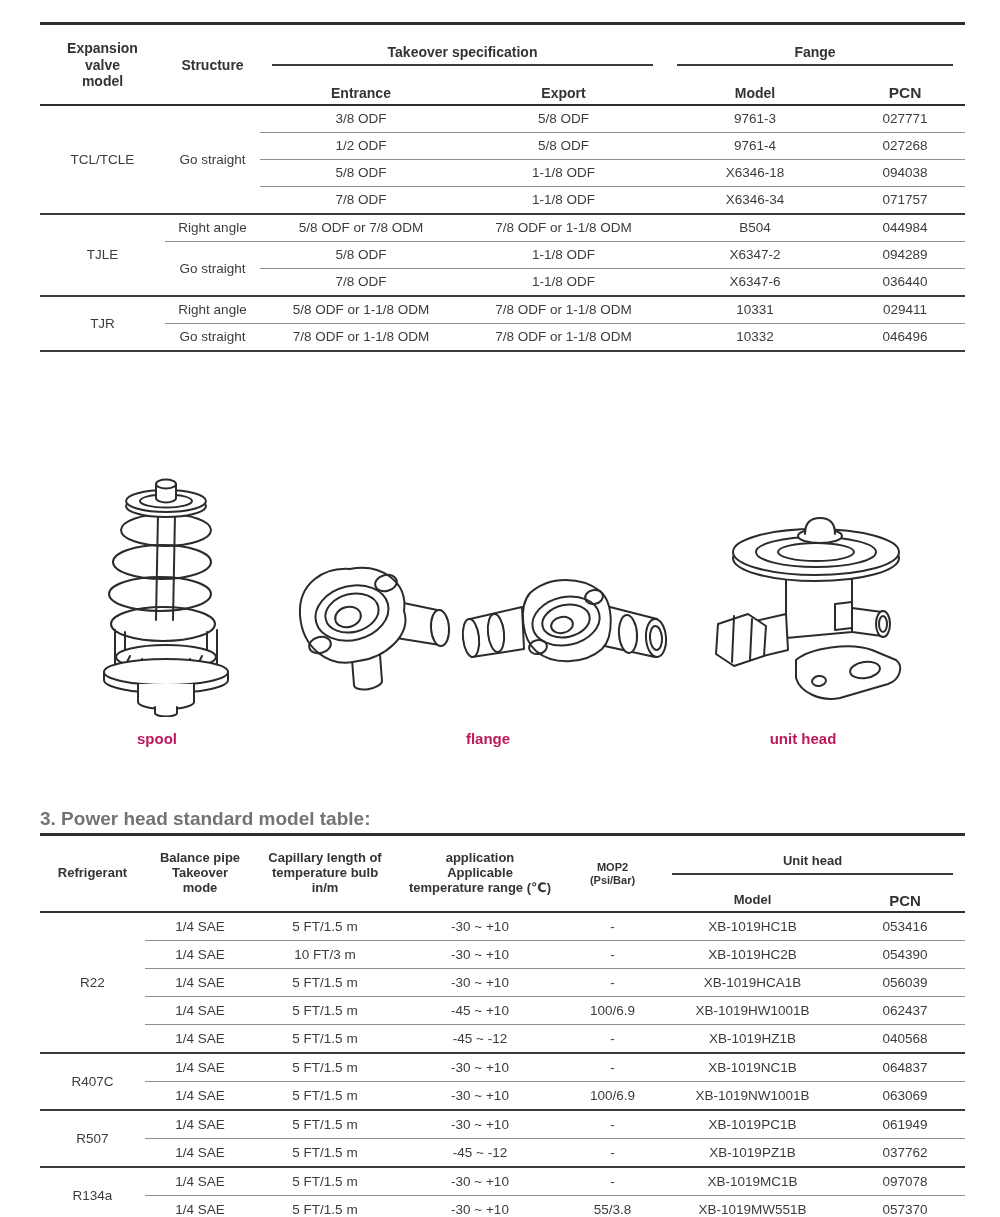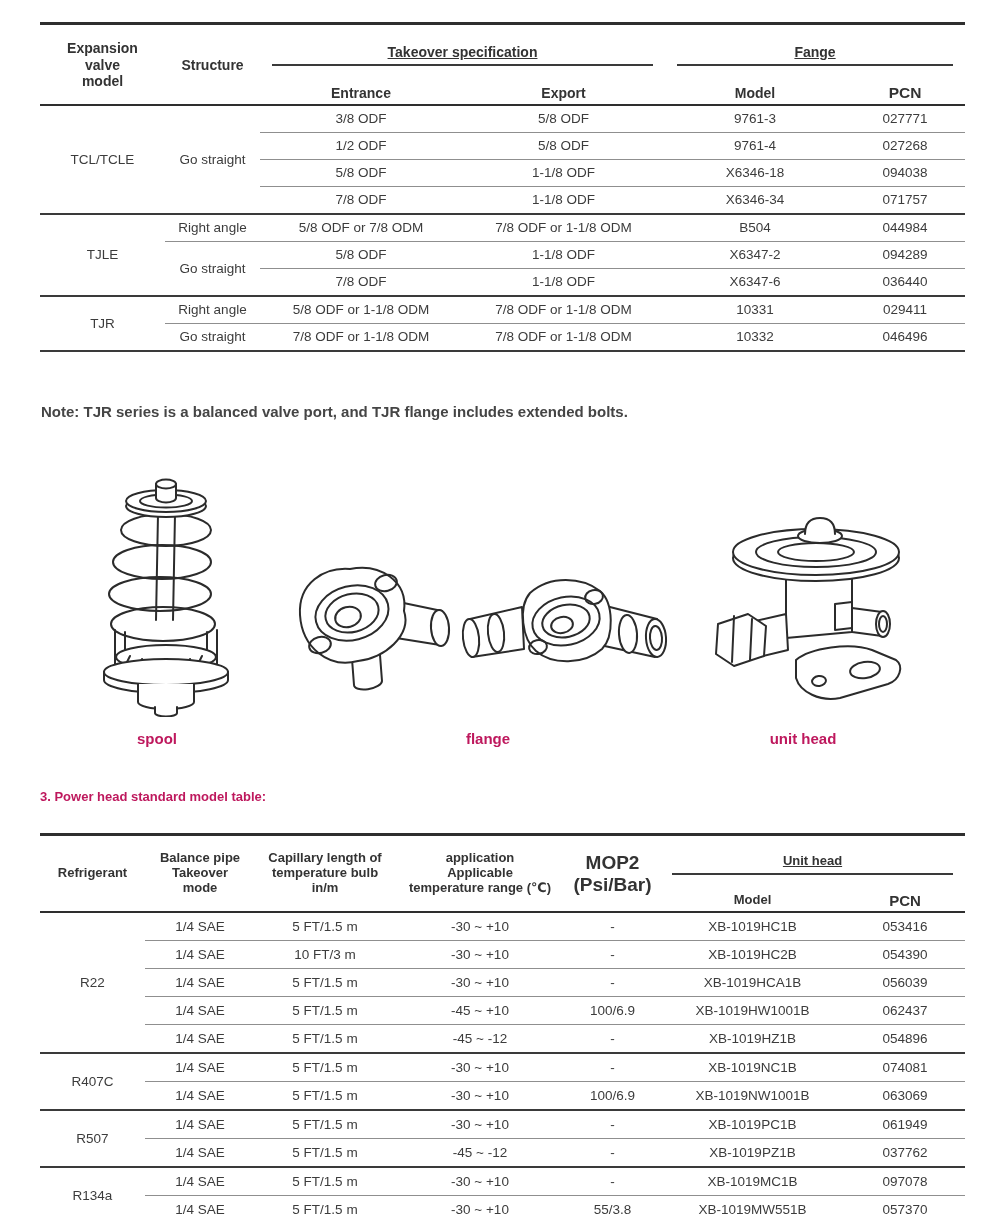--- a/index.html
+++ b/index.html
@@ -6,34 +6,34 @@
   .page{
     position:relative;width:1000px;height:1217px;background:#fff;overflow:hidden;
     font-family:"Liberation Sans","DejaVu Sans",sans-serif;color:#3c3c3c;
   }
   
   table{border-collapse:collapse;table-layout:fixed;width:925px;}
   th,td{text-align:center;vertical-align:middle;padding:2px 4px;font-size:13.5px;line-height:1.15;}
   thead th{font-weight:700;color:#333;font-size:14px;white-space:pre-line;}
   thead tr:first-child th{border-top:3px solid #2e2e2e;}
   th.leaf,th.span2{border-bottom:2.4px solid #2e2e2e;}
-  th.group{padding:3px 0 0 0;text-decoration:underline;}
+  th.group{padding:3px 0 0 0;}
   .grp-underline{display:block;border-bottom:2.3px solid #3a3a3a;margin:0 12px;padding-bottom:4px;}
   tbody td{border-bottom:1.4px solid #8f8f8f;height:22px;}
   tr.sec-end td{border-bottom:2.4px solid #3a3a3a;margin-top:24px;}
   td.secb{border-bottom:2.4px solid #3a3a3a;}
   #t1-wrap{position:absolute;left:40px;top:22px;}
   #t2-wrap{position:absolute;left:40px;top:833px;}
   #t2-wrap thead th{font-size:13px;}
-  #t2-wrap thead th.mop{font-size:19px;}
+  #t2-wrap thead th.mop{font-size:11px;}
   #t2-wrap tbody td{height:23px;}
   th.h-tall{height:58px;}
   
   .note{position:absolute;left:41px;top:403px;font-size:15px;font-weight:700;color:#454545;}
-  .heading{position:absolute;left:40px;top:789px;font-size:13px;font-weight:700;color:#be185d;}
+  .heading{position:absolute;left:40px;top:808px;font-size:19px;font-weight:700;color:#737373;}
   .fig-label{position:absolute;top:730px;transform:translateX(-50%);font-size:15px;font-weight:700;color:#be185d;}
   
   .fig{position:absolute;}
   .fig svg{display:block;}
   .ln{fill:none;stroke:#2b2b2b;stroke-width:2;stroke-linejoin:round;stroke-linecap:round;}
   .wh{fill:#ffffff;stroke:#2b2b2b;stroke-width:2;stroke-linejoin:round;stroke-linecap:round;}
 </style>
 </head>
 <body>
 
@@ -129,21 +129,20 @@
             <td class="secb">Go straight</td>
             <td>7/8 ODF or 1-1/8 ODM</td>
             <td>7/8 ODF or 1-1/8 ODM</td>
             <td>10332</td>
             <td>046496</td>
           </tr>
         </tbody>
     </table>
   </div>
 
-  <div class="note">Note: TJR series is a balanced valve port, and TJR flange includes extended bolts.</div>
 
   <div class="fig" style="left:90px;top:472px">
     <svg width="150" height="245" viewBox="0 0 150 245">
 
       <ellipse class="ln" cx="76" cy="58" rx="45" ry="16"></ellipse>
       <ellipse class="ln" cx="72" cy="90" rx="49" ry="17"></ellipse>
       <ellipse class="ln" cx="70" cy="122" rx="51" ry="17"></ellipse>
       <ellipse class="ln" cx="73" cy="152" rx="52" ry="17"></ellipse>
       <line class="ln" x1="68" y1="42" x2="66" y2="148"></line>
       <line class="ln" x1="85" y1="42" x2="83" y2="148"></line>
@@ -306,30 +305,30 @@
             <td>100/6.9</td>
             <td>XB-1019HW1001B</td>
             <td>062437</td>
           </tr>
           <tr class="sec-end">
             <td>1/4 SAE</td>
             <td>5 FT/1.5 m</td>
             <td>-45 ~ -12</td>
             <td>-</td>
             <td>XB-1019HZ1B</td>
-            <td>054896</td>
+            <td>040568</td>
           </tr>
           <tr>
             <td rowspan="2" class="secb">R407C</td>
             <td>1/4 SAE</td>
             <td>5 FT/1.5 m</td>
             <td>-30 ~ +10</td>
             <td>-</td>
             <td>XB-1019NC1B</td>
-            <td>074081</td>
+            <td>064837</td>
           </tr>
           <tr class="sec-end">
             <td>1/4 SAE</td>
             <td>5 FT/1.5 m</td>
             <td>-30 ~ +10</td>
             <td>100/6.9</td>
             <td>XB-1019NW1001B</td>
             <td>063069</td>
           </tr>
           <tr>

